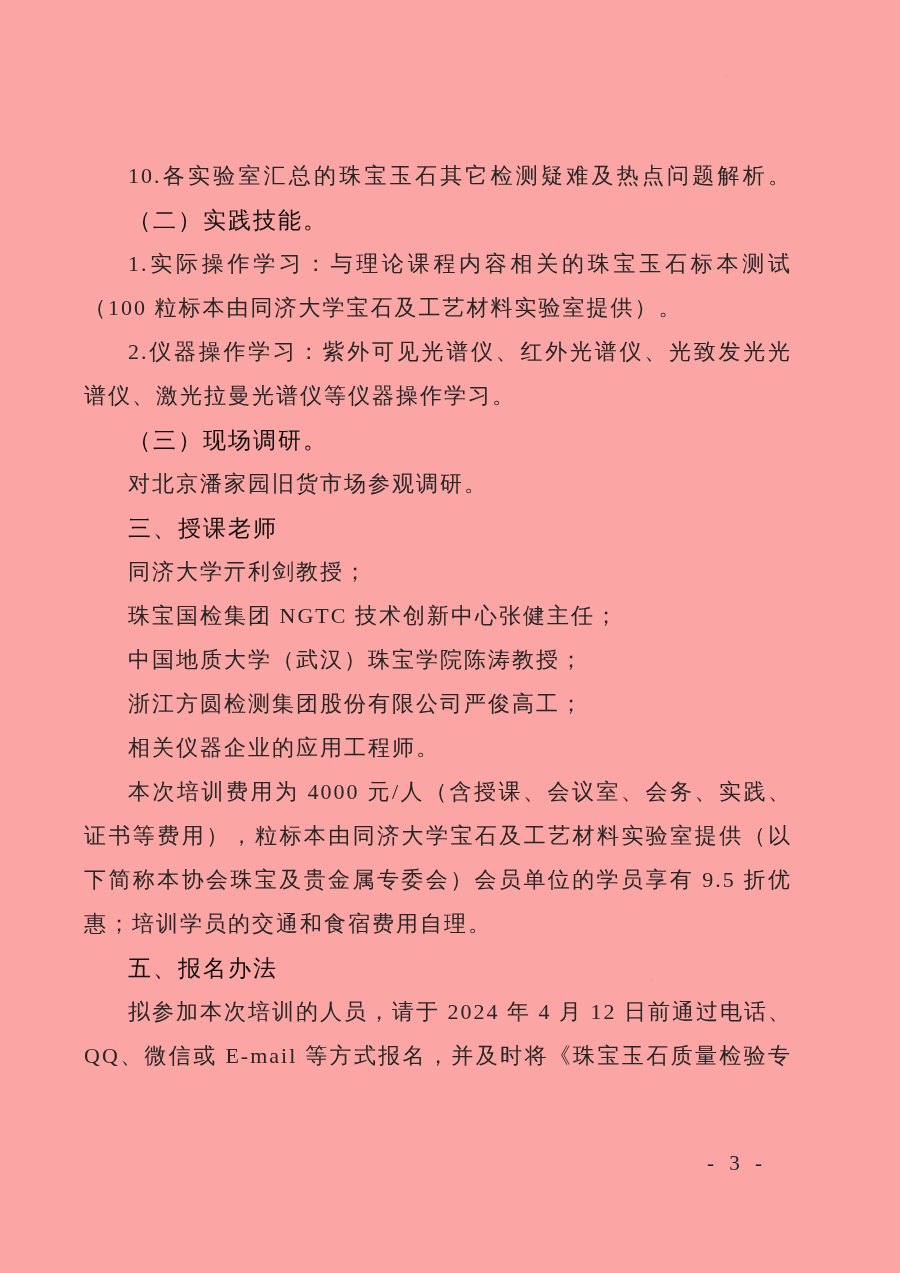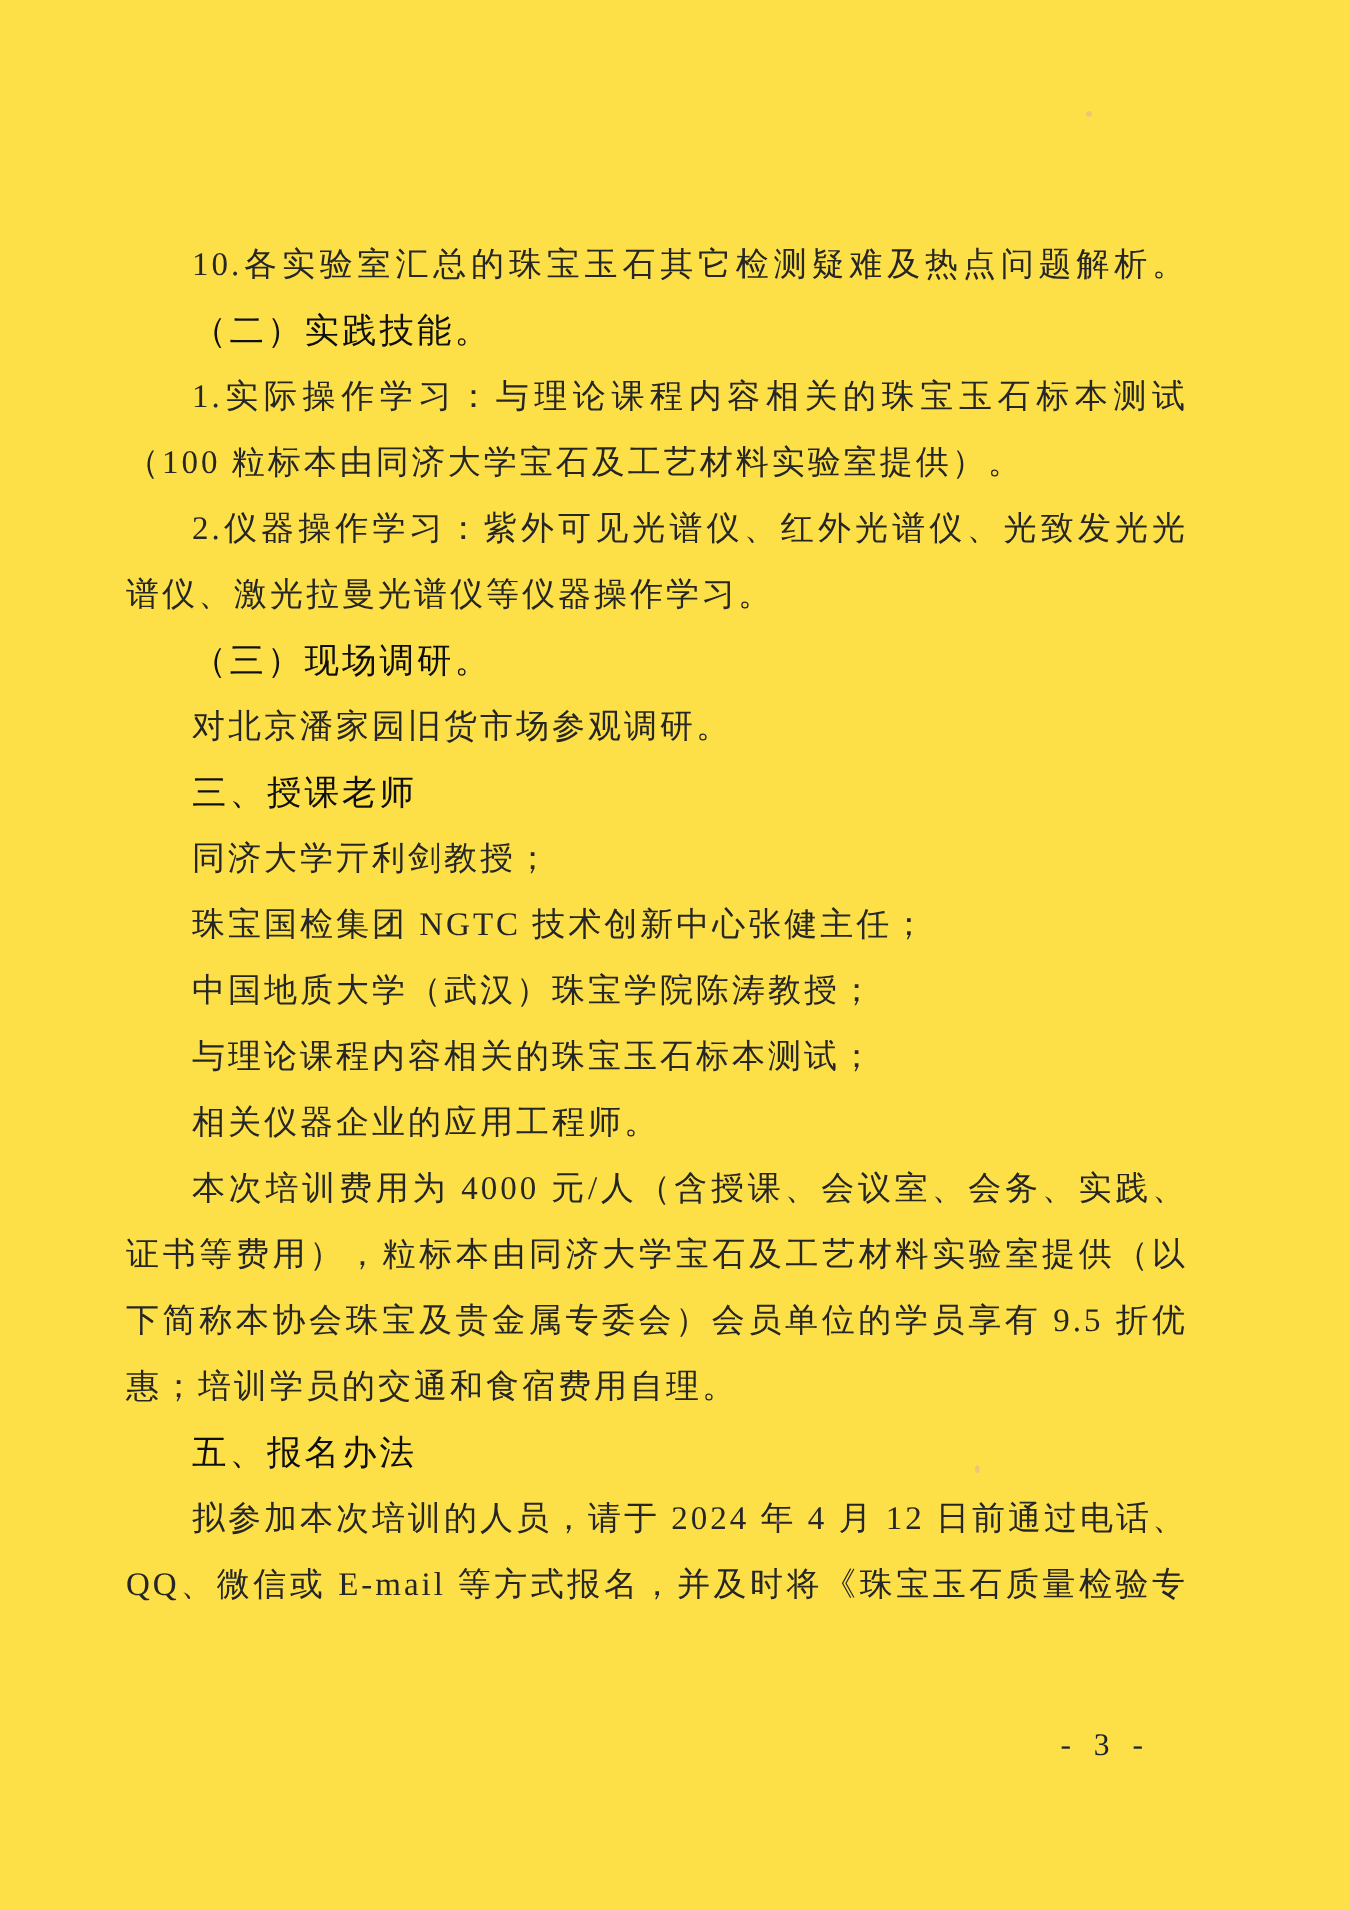--- a/index.html
+++ b/index.html
@@ -1,21 +1,21 @@
 <!DOCTYPE html>
 <html><head>
 <meta charset="utf-8">
 <style>
   * { margin: 0; padding: 0; box-sizing: border-box; }
   html, body { background: #e8e8e8; }
   .page {
     position: relative;
     width: 900px;
     height: 1273px;
-    background: #fde047;
+    background: #fca5a5;
     overflow: hidden;
     font-family: "Liberation Serif", "DejaVu Serif", serif;
     color: #262626;
   }
   .text-block {
     position: absolute;
     left: 84px;
     top: 154px;
     width: 708px;
   }
@@ -74,21 +74,21 @@
     <div class="line fill indent">1.实际操作学习：与理论课程内容相关的珠宝玉石标本测试</div>
     <div class="line">（100 粒标本由同济大学宝石及工艺材料实验室提供）。</div>
     <div class="line fill indent">2.仪器操作学习：紫外可见光谱仪、红外光谱仪、光致发光光</div>
     <div class="line">谱仪、激光拉曼光谱仪等仪器操作学习。</div>
     <div class="line heading indent">（三）现场调研。</div>
     <div class="line indent">对北京潘家园旧货市场参观调研。</div>
     <div class="line heading indent">三、授课老师</div>
     <div class="line indent">同济大学亓利剑教授；</div>
     <div class="line indent">珠宝国检集团 NGTC 技术创新中心张健主任；</div>
     <div class="line indent">中国地质大学（武汉）珠宝学院陈涛教授；</div>
-    <div class="line indent">与理论课程内容相关的珠宝玉石标本测试；</div>
+    <div class="line indent">浙江方圆检测集团股份有限公司严俊高工；</div>
     <div class="line indent">相关仪器企业的应用工程师。</div>
     <div class="line fill indent">本次培训费用为 4000 元/人（含授课、会议室、会务、实践、</div>
     <div class="line fill">证书等费用），粒标本由同济大学宝石及工艺材料实验室提供（以</div>
     <div class="line fill">下简称本协会珠宝及贵金属专委会）会员单位的学员享有 9.5 折优</div>
     <div class="line">惠；培训学员的交通和食宿费用自理。</div>
     <div class="line heading indent">五、报名办法</div>
     <div class="line fill indent">拟参加本次培训的人员，请于 2024 年 4 月 12 日前通过电话、</div>
     <div class="line fill">QQ、微信或 E-mail 等方式报名，并及时将《珠宝玉石质量检验专</div>
   </div>
 

